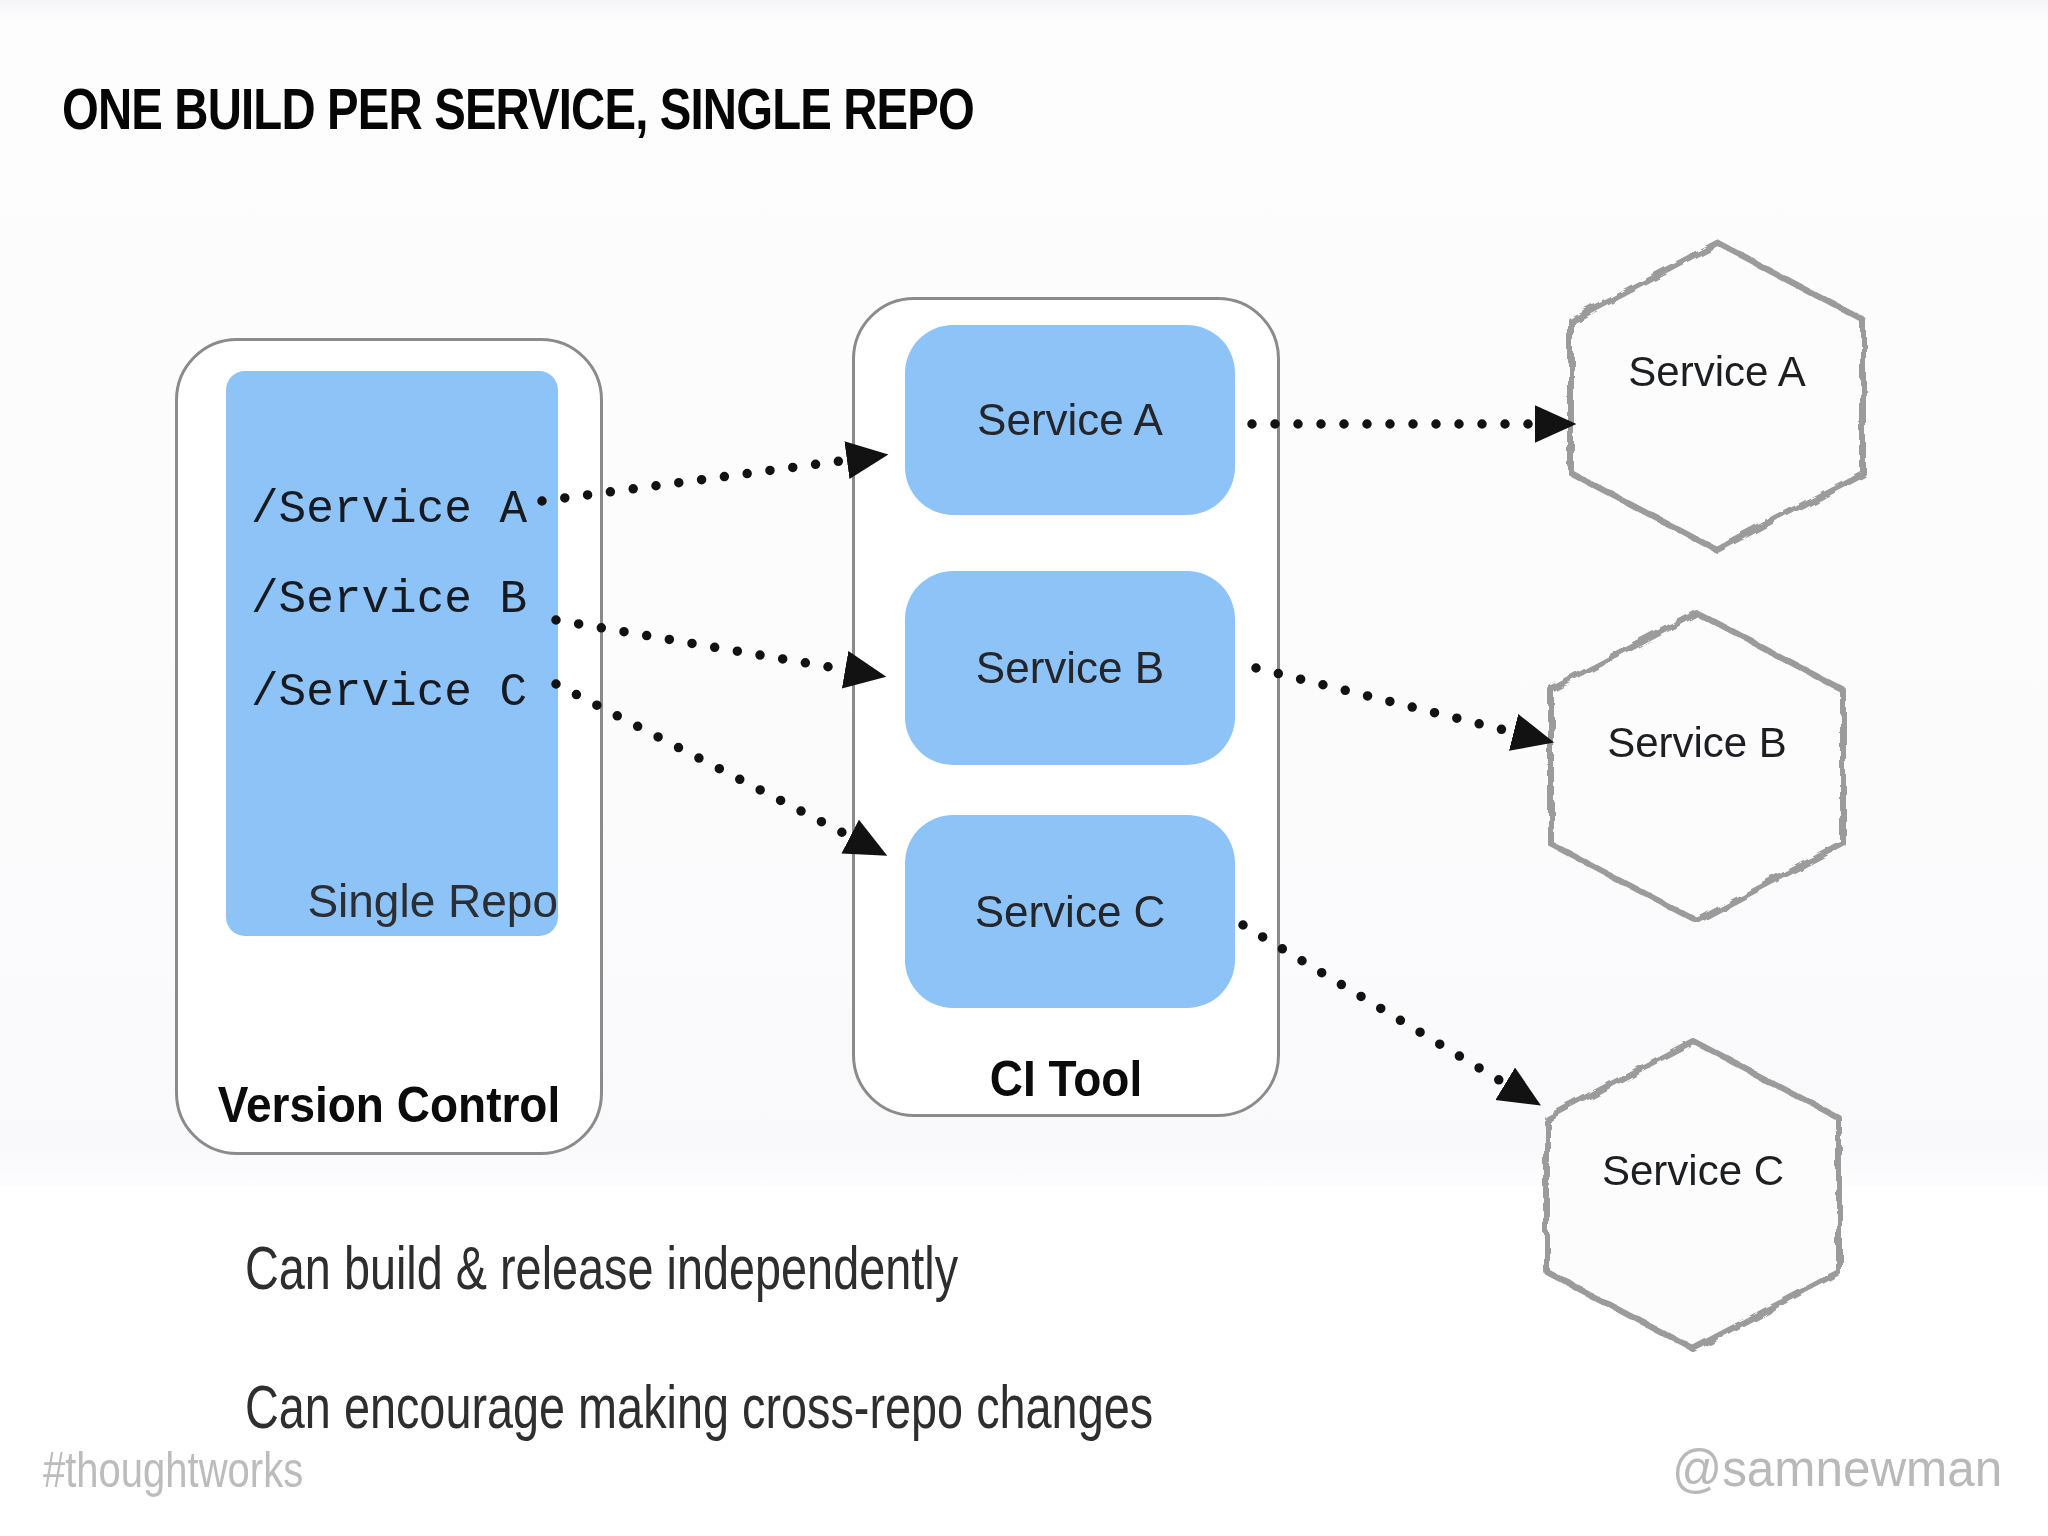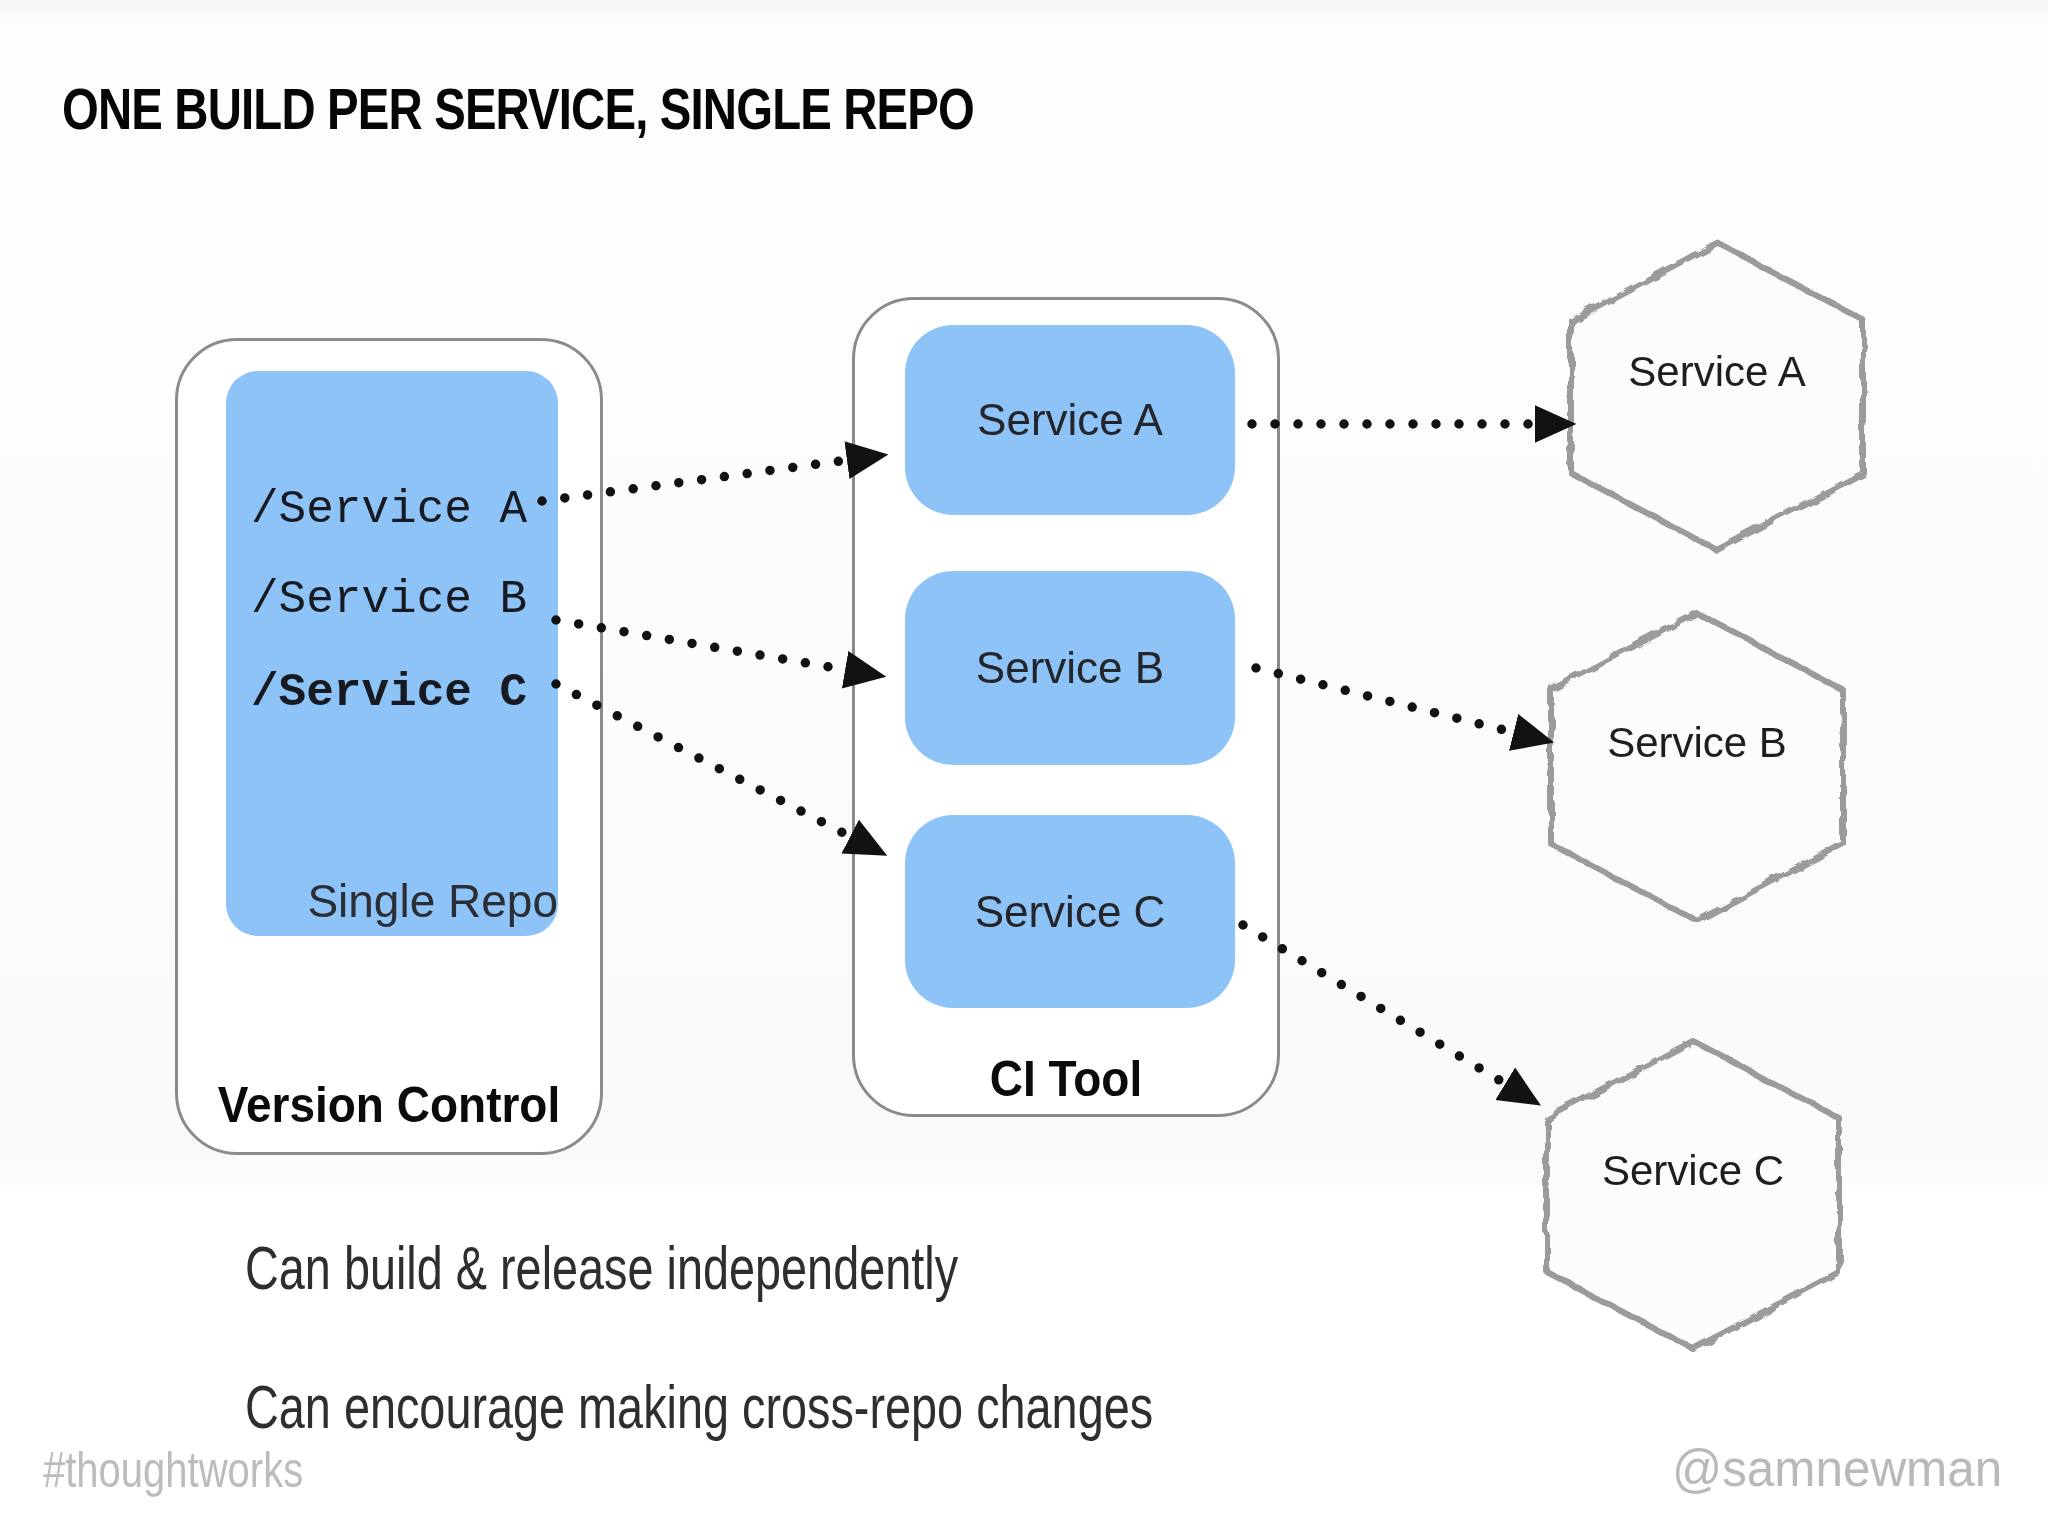--- a/index.html
+++ b/index.html
@@ -20,21 +20,21 @@
     background:#ffffff;border:3px solid #8b8b8b;border-radius:62px;box-sizing:border-box;
   }
   #vc-box{left:175px;top:338px;width:428px;height:817px;}
   #ci-box{left:852px;top:297px;width:428px;height:820px;}
   .container-label{
     position:absolute;left:0;width:100%;text-align:center;font-weight:800;font-size:50px;
     color:#0b0b0b;transform:scaleX(.92);white-space:nowrap;
   }
   
   .blue-fill{background:var(--service-blue,#8dc3f7);box-sizing:border-box;}
-  #repo-box{position:absolute;left:48px;top:30px;width:332px;height:565px;border-radius:32px;}
+  #repo-box{position:absolute;left:48px;top:30px;width:332px;height:565px;border-radius:19px;}
   .repo-path{
     position:absolute;left:25px;font-family:"Liberation Mono","DejaVu Sans Mono",monospace;
     font-size:46px;line-height:46px;color:#171a20;white-space:pre;
   }
   .repo-label{
     position:absolute;left:0;width:100%;top:504px;text-align:right;
     font-size:46px;line-height:52px;font-weight:300;color:#2b2e34;
   }
   .ci-service{
     position:absolute;left:50px;width:330px;border-radius:48px;
@@ -64,21 +64,21 @@
 <body>
 
 <div id="canvas">
 
   <div class="abs slide-title">ONE BUILD PER SERVICE, SINGLE REPO</div>
 
   <div class="abs container-box" id="vc-box">
     <div class="blue-fill" id="repo-box">
       <div class="repo-path" style="top:116px;">/Service A</div>
       <div class="repo-path" style="top:206px;">/Service B</div>
-      <div class="repo-path" style="top:299px;font-weight:bold;">/Service C</div>
+      <div class="repo-path" style="top:299px;">/Service C</div>
       <div class="repo-label">Single Repo</div>
     </div>
     <div class="container-label" style="top:735px;">Version Control</div>
   </div>
 
   <div class="abs container-box" id="ci-box">
     <div class="ci-service blue-fill" style="top:25px;height:190px;">Service A</div>
     <div class="ci-service blue-fill" style="top:271px;height:194px;">Service B</div>
     <div class="ci-service blue-fill" style="top:515px;height:193px;">Service C</div>
     <div class="container-label" style="top:750px;">CI Tool</div>

